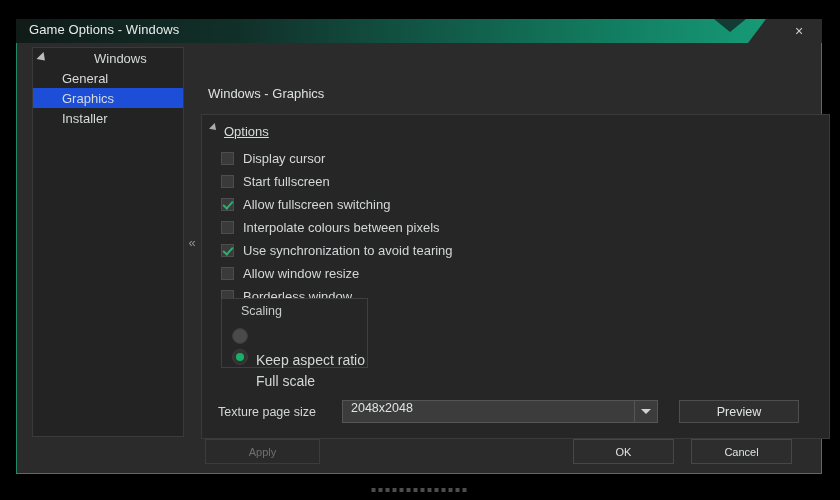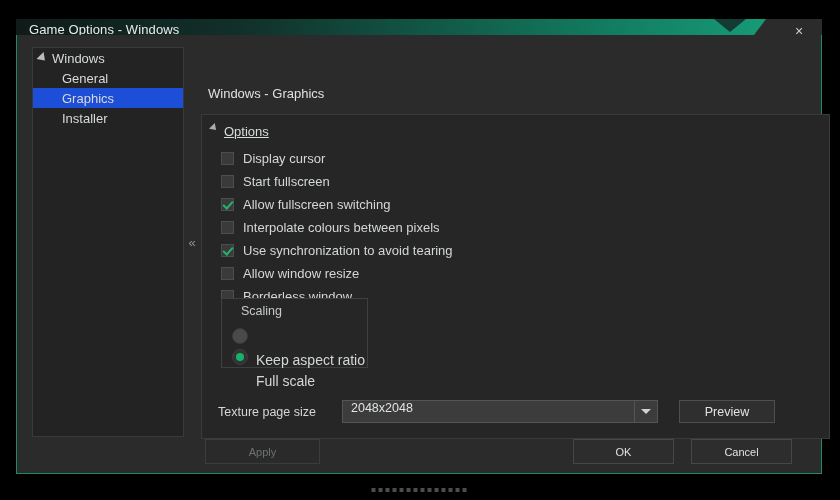--- a/index.html
+++ b/index.html
@@ -18,21 +18,21 @@
     box-sizing: border-box;
     border: 1px solid #1f8a63;
     border-top: none;
     background: #2b2b2b;
   }
 
   
   #titlebar {
     position: absolute;
     left: 16px; top: 19px;
-    width: 806px; height: 16px;
+    width: 806px; height: 24px;
     background: linear-gradient(to right, #101b18 0%, #11302a 28%, #127a5e 72%, #179f7a 96%, #179f7a 100%);
     overflow: hidden;
   }
   #title-text {
     position: absolute;
     left: 13px; top: 3px;
     font-size: 13px;
     color: #e8eceb;
     letter-spacing: .1px;
     white-space: nowrap;
@@ -77,21 +77,21 @@
   .tree-row {
     position: relative;
     height: 20px;
     display: flex;
     align-items: center;
     font-size: 13px;
     color: #d6dadb;
     cursor: pointer;
     white-space: nowrap;
   }
-  .tree-row.root { padding-left: 6px; }
+  .tree-row.root { padding-left: 6px; gap: 42px; }
   .tree-row.child { padding-left: 29px; }
   .tree-row.selected { background: #1d4ed8; }
   .tri {
     width: 0; height: 0;
     border-top: 5px solid transparent;
     border-bottom: 5px solid transparent;
     border-left: 7px solid #b9bdbe;
     margin-right: 6px;
     transform: rotate(45deg);
   }
@@ -266,21 +266,21 @@
   }
   #combo-arrow i {
     width: 0; height: 0;
     border-left: 5px solid transparent;
     border-right: 5px solid transparent;
     border-top: 5px solid #cfd3d4;
     display: block;
   }
   #preview-button {
     margin-left: 21px;
-    width: 96px; height: 23px;
+    width: 120px; height: 23px;
     box-sizing: border-box;
     border: 1px solid #4f4f4f;
     background: #2f2f2f;
     display: flex; align-items: center; justify-content: center;
     font-size: 12.5px;
     color: #dfe3e4;
     cursor: pointer;
   }
 
   

